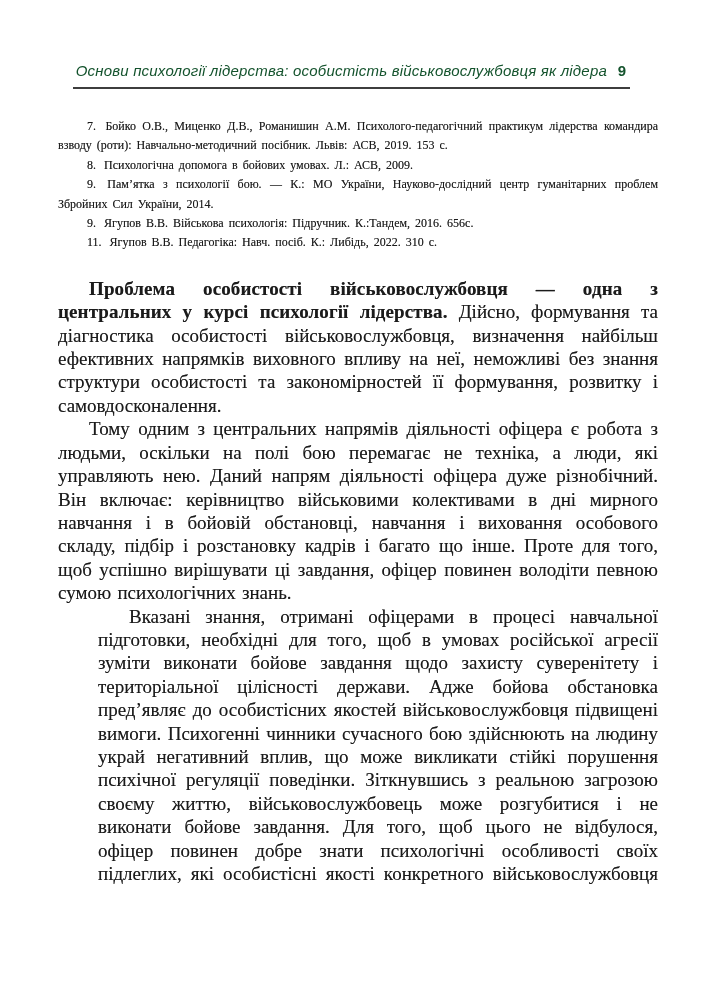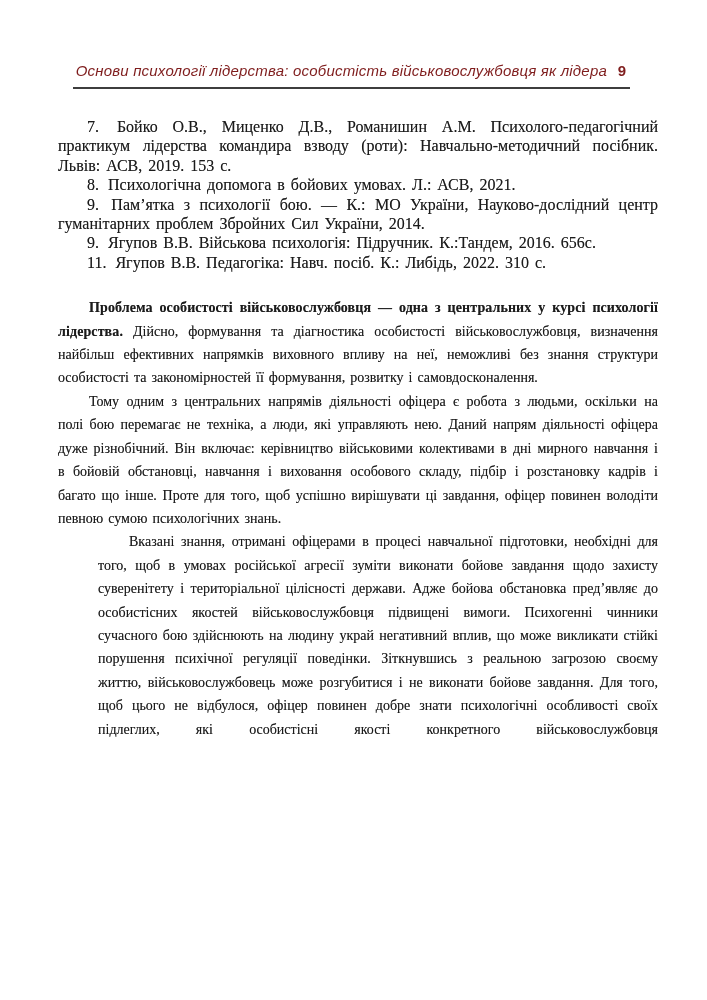--- a/index.html
+++ b/index.html
@@ -24,21 +24,21 @@
   
   .running-header {
     width: 557px;
     margin-left: 15px;
     display: flex;
     align-items: baseline;
     border-bottom: 2px solid #3d3d3d;
     padding-bottom: 8px;
     font-family: "Liberation Sans", sans-serif;
     font-size: 15px;
-    color: #7f1d1d;
+    color: #14532d;
   }
   .header-title {
     flex: 1;
     text-align: center;
     font-style: italic;
     letter-spacing: 0.2px;
     white-space: nowrap;
   }
   .page-number {
     font-weight: bold;
@@ -47,38 +47,38 @@
     padding-left: 8px;
   }
   
   .references {
     width: 600px;
     margin-top: 28px;
     text-shadow: 0 0 0.5px rgba(25,25,25,0.5);
   }
   .references p {
     margin: 0;
-    font-size: 16px;
+    font-size: 12px;
     line-height: 19.4px;
     text-align: justify;
     text-indent: 29px;
     word-spacing: 2px;
   }
   .ref-number {
     padding-right: 3px;
   }
   
   .bodytext {
     width: 600px;
     margin-top: 24px;
     text-shadow: 0 0 0.5px rgba(25,25,25,0.5);
   }
   .bodytext p {
     margin: 0;
-    font-size: 14px;
+    font-size: 19px;
     line-height: 23.4px;
     text-align: justify;
     text-indent: 31px;
     word-spacing: 1.5px;
   }
   .bodytext p.continues {
     text-align-last: justify;
     margin-left: 40px;
     -moz-text-align-last: justify;
   }
@@ -92,21 +92,21 @@
 
 <div class="page">
 
   <div class="running-header">
     <span class="header-title">Основи психології лідерства: особистість військовослужбовця як лідера</span>
     <span class="page-number">9</span>
   </div>
 
   <div class="references">
     <p><span class="ref-number">7.</span> <span>Бойко О.В., Миценко Д.В., Романишин А.М. Психолого-педагогічний практикум лідерства командира взводу (роти): Навчально-методичний посібник. Львів: АСВ, 2019. 153 с.</span></p>
-    <p><span class="ref-number">8.</span> <span>Психологічна допомога в бойових умовах. Л.: АСВ, 2021.</span></p>
+    <p><span class="ref-number">8.</span> <span>Психологічна допомога в бойових умовах. Л.: АСВ, 2009.</span></p>
     <p><span class="ref-number">9.</span> <span>Пам’ятка з психології бою. — К.: МО України, Науково-дослідний центр гуманітарних проблем Збройних Сил України, 2014.</span></p>
     <p><span class="ref-number">9.</span> <span>Ягупов В.В. Військова психологія: Підручник. К.:Тандем, 2016. 656с.</span></p>
     <p><span class="ref-number">11.</span> <span>Ягупов В.В. Педагогіка: Навч. посіб. К.: Либідь, 2022. 310 с.</span></p>
   </div>
 
   <div class="bodytext">
     <p><strong>Проблема особистості військовослужбовця — одна з центральних у курсі психології лідерства.</strong><span> Дійсно, формування та діагностика особистості військовослужбовця, визначення найбільш ефективних напрямків виховного впливу на неї, неможливі без знання структури особистості та закономірностей її формування, розвитку і самовдосконалення.</span></p>
     <p><span>Тому одним з центральних напрямів діяльності офіцера є робота з людьми, оскільки на полі бою перемагає не техніка, а люди, які управляють нею. Даний напрям діяльності офіцера дуже різнобічний. Він включає: керівництво військовими колективами в дні мирного навчання і в бойовій обстановці, навчання і виховання особового складу, підбір і розстановку кадрів і багато що інше. Проте для того, щоб успішно вирішувати ці завдання, офіцер повинен володіти певною сумою психологічних знань.</span></p>
     <p class="continues"><span>Вказані знання, отримані офіцерами в процесі навчальної підготовки, необхідні для того, щоб в умовах російської агресії зуміти виконати бойове завдання щодо захисту суверенітету і територіальної цілісності держави. Адже бойова обстановка пред’являє до особистісних якостей військовослужбовця підвищені вимоги. Психогенні чинники сучасного бою здійснюють на людину украй негативний вплив, що може викликати стійкі порушення психічної регуляції поведінки. Зіткнувшись з реальною загрозою своєму життю, військовослужбовець може розгубитися і не виконати бойове завдання. Для того, щоб цього не відбулося, офіцер повинен добре знати психологічні особливості своїх підлеглих, які особистісні якості конкретного військовослужбовця</span></p>
   </div>

